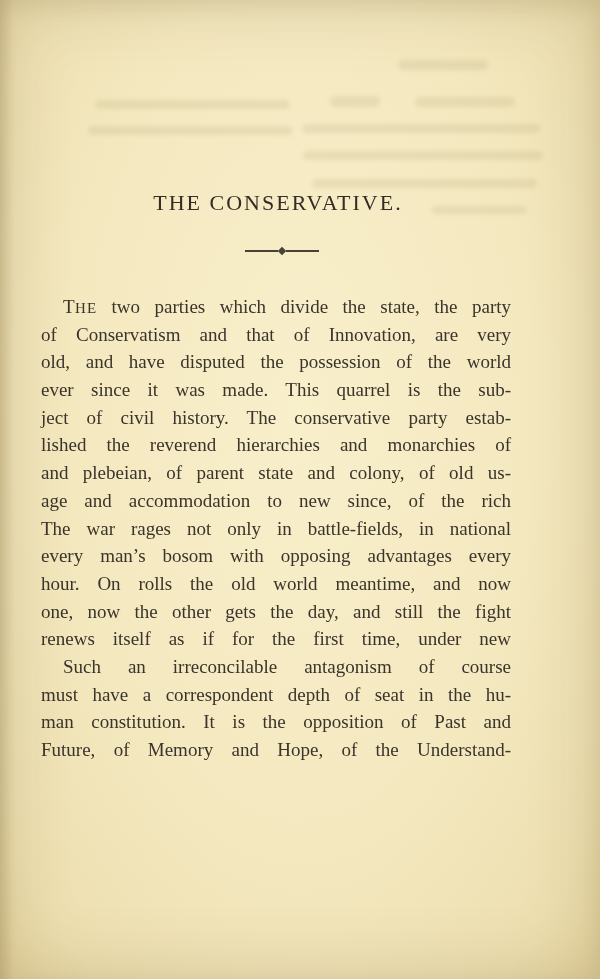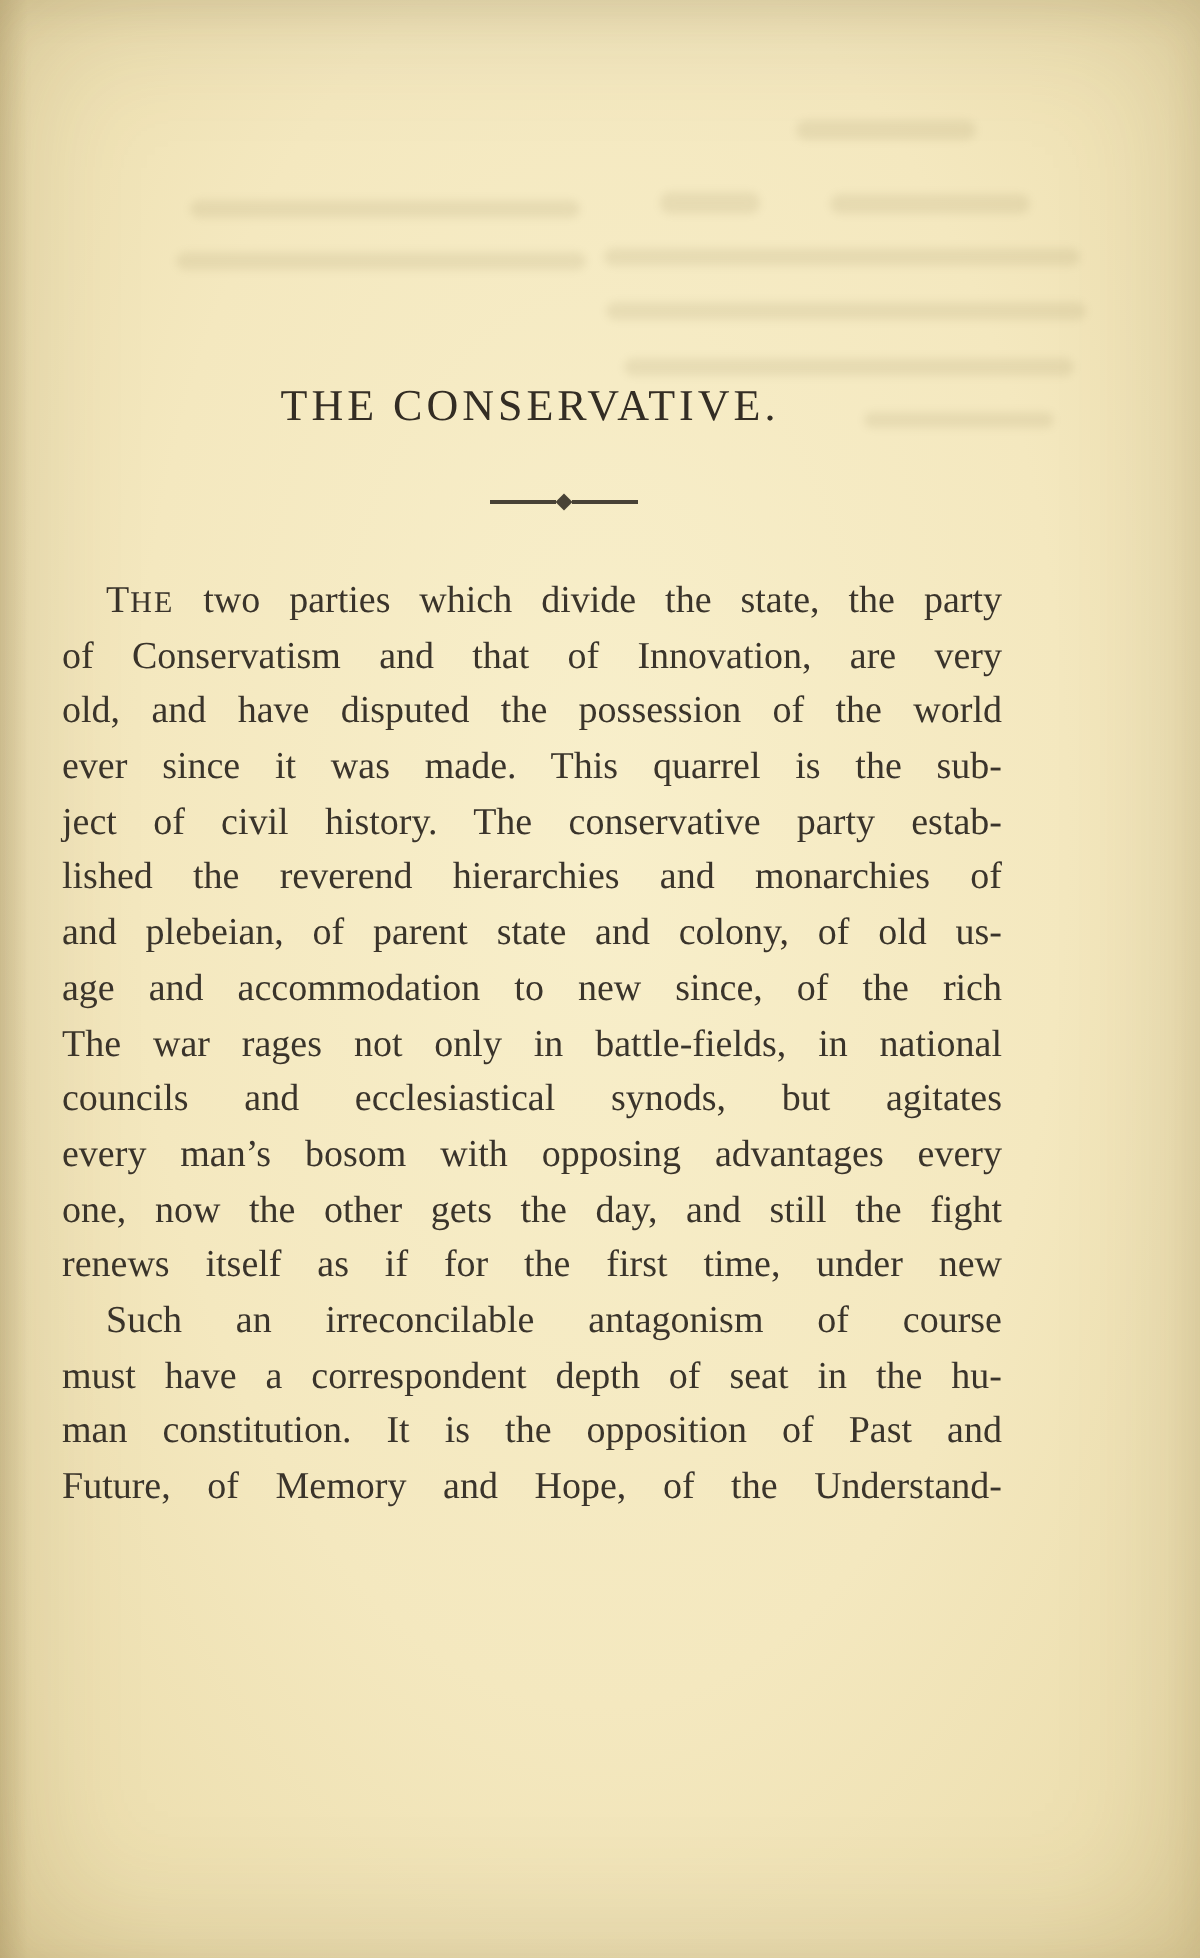--- a/index.html
+++ b/index.html
@@ -29,36 +29,36 @@
   .g2{left:88px;top:126px;width:205px;}
   .g3{left:398px;top:60px;width:90px;height:10px;}
   .g4{left:330px;top:96px;width:50px;height:11px;}
   .g5{left:415px;top:97px;width:100px;height:10px;}
   .g6{left:302px;top:124px;width:238px;}
   .g7{left:303px;top:151px;width:240px;}
   .g8{left:312px;top:179px;width:225px;}
   .g9{left:432px;top:206px;width:95px;height:8px;}
 
   .title{
-    position:absolute;left:30px;top:190px;width:470px;margin:0;
+    position:absolute;left:43px;top:190px;width:470px;margin:0;
     font-size:22px;font-weight:normal;letter-spacing:2px;
     text-align:center;color:#332d24;
   }
   .divider{
     position:absolute;left:47px;top:246px;width:470px;height:10px;
     display:flex;align-items:center;justify-content:center;
   }
   .divider .rule{width:33px;height:1.5px;background:#484236;}
   .divider .diamond{
     width:6px;height:6px;background:#484236;
     transform:rotate(45deg);margin:0 1px;flex:0 0 auto;
   }
   .textblock{
-    position:absolute;left:31px;top:288px;width:470px;
-    font-size:19px;line-height:25px;color:#3a342b;
+    position:absolute;left:41px;top:288px;width:470px;
+    font-size:19px;line-height:38px;color:#3a342b;
     word-spacing:1.5px;
   }
   .line{
     text-align:justify;
     text-align-last:justify;
     height:27.7px;overflow:visible;
   }
   .line.no-just{text-align:left;text-align-last:left;}
   .line.indent{text-indent:22px;}
   .lead-cap{letter-spacing:.5px;}
@@ -93,22 +93,22 @@
 
     <div class="line indent"><span class="lead-cap">T</span><span class="sc">HE</span> <span>two parties which divide the state, the party</span></div>
     <div class="line">of Conservatism and that of Innovation, are very</div>
     <div class="line">old, and have disputed the possession of the world</div>
     <div class="line">ever since it was made.  This quarrel is the sub-</div>
     <div class="line">ject of civil history.  The conservative party estab-</div>
     <div class="line">lished the reverend hierarchies and monarchies of</div>
     <div class="line">and plebeian, of parent state and colony, of old us-</div>
     <div class="line">age and accommodation to new since, of the rich</div>
     <div class="line">The war rages not only in battle-fields, in national</div>
-    <div class="line">councils and ecclesiastical synods, but agitates</div>
     <div class="line">every man’s bosom with opposing advantages every</div>
+    <div class="line">hour.  On rolls the old world meantime, and now</div>
     <div class="line">one, now the other gets the day, and still the fight</div>
     <div class="line">renews itself as if for the first time, under new</div>
 
     <div class="line indent">Such an irreconcilable antagonism of course</div>
     <div class="line">must have a correspondent depth of seat in the hu-</div>
     <div class="line">man constitution.  It is the opposition of Past and</div>
     <div class="line">Future, of Memory and Hope, of the Understand-</div>
 
   </div>
 </div>

